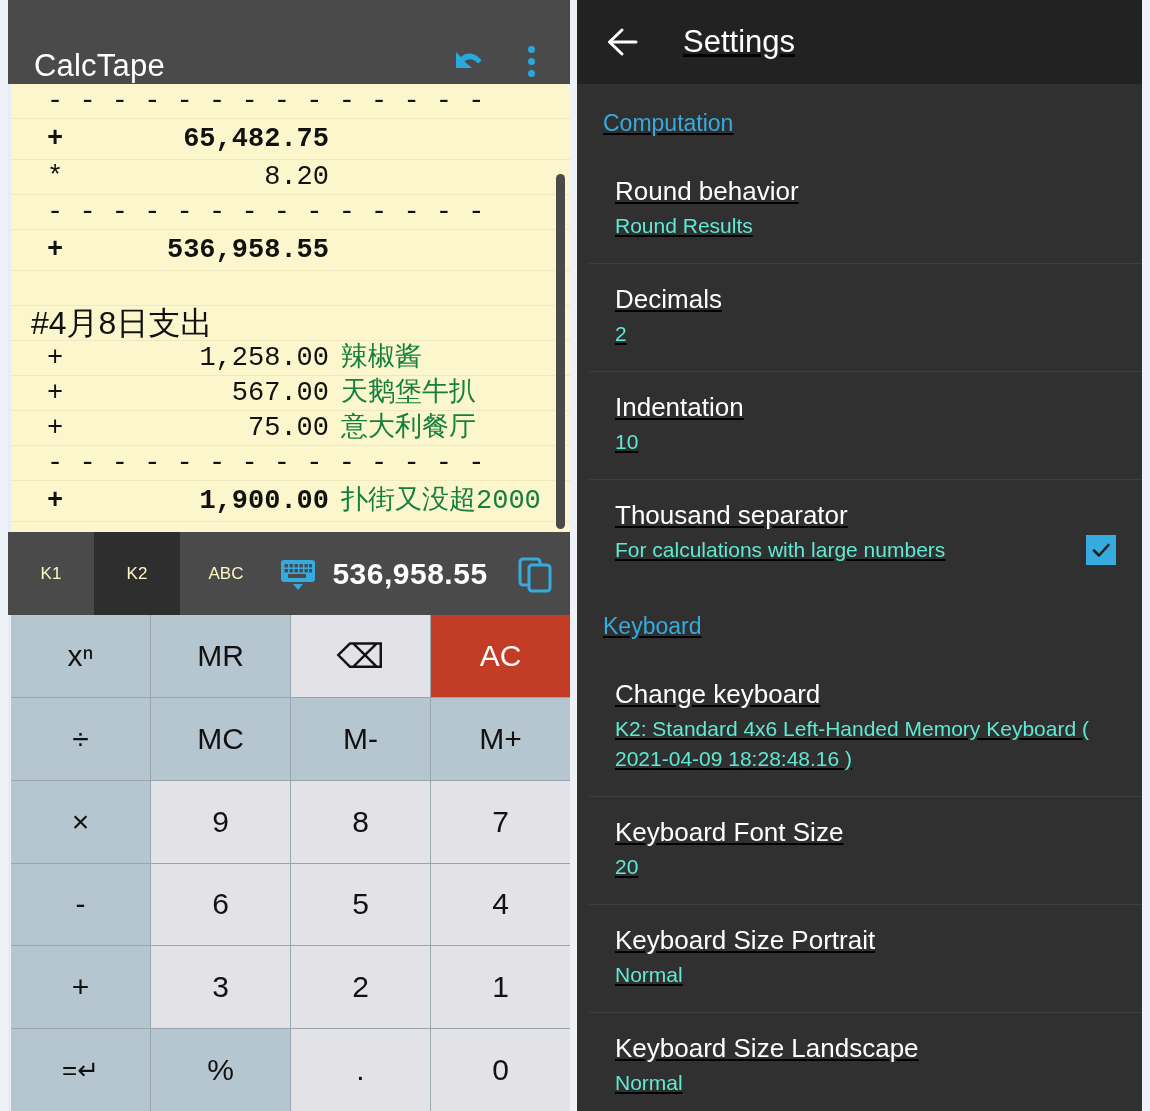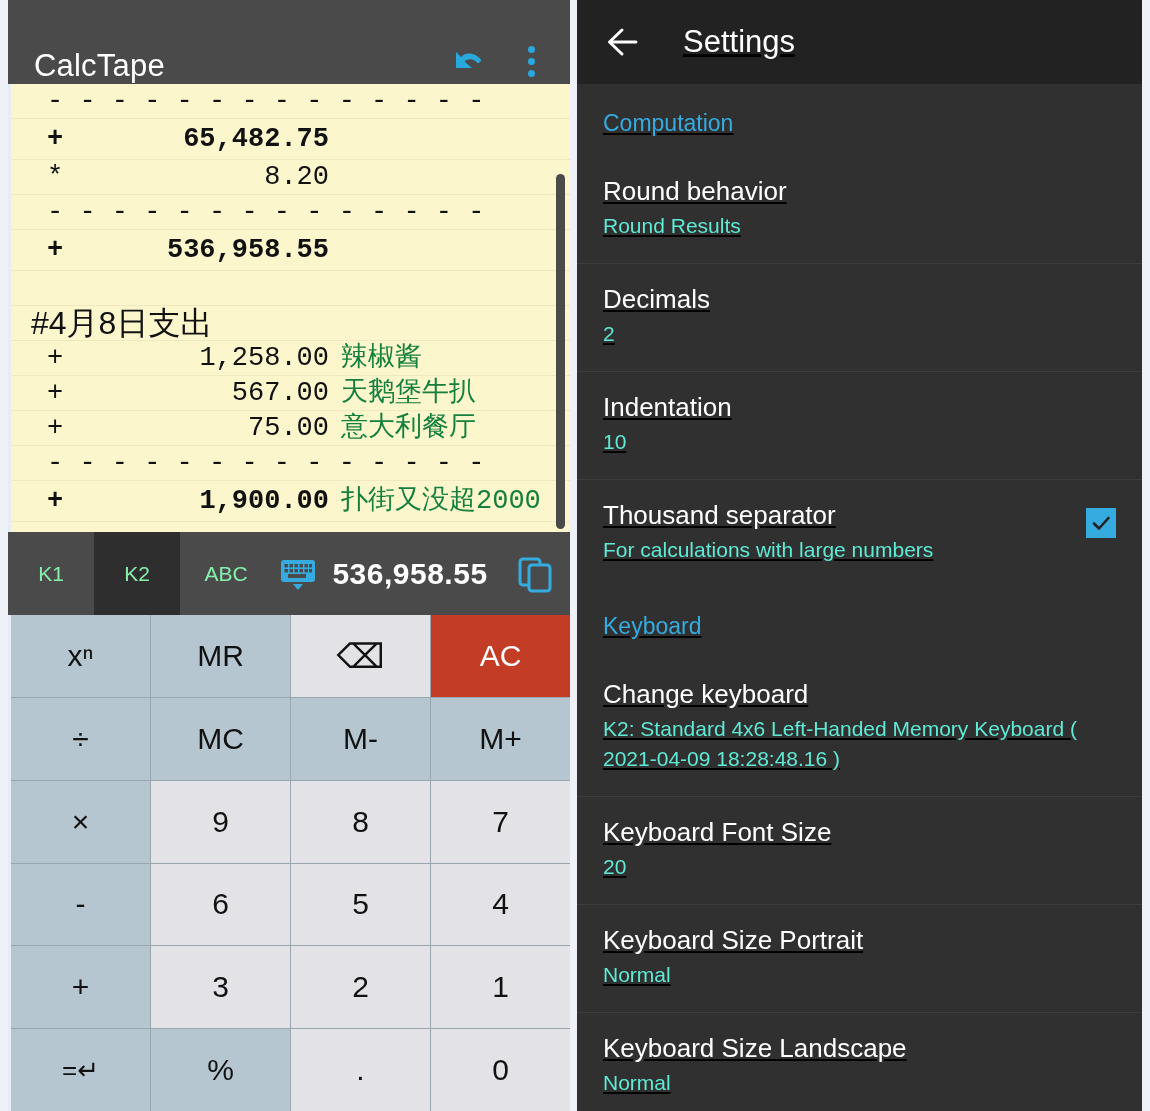--- a/index.html
+++ b/index.html
@@ -80,21 +80,21 @@
 
   
   .tab-strip {
     position: absolute; left: 8px; top: 532px; width: 562px; height: 83px;
     background: #4a4a4a;
     display: flex; align-items: center;
   }
   .ktab {
     width: 86px; height: 83px;
     display: flex; align-items: center; justify-content: center;
-    color: #86efac; font-size: 21px;
+    color: #fef9c3; font-size: 17px;
   }
   .ktab.active { background: #2e2e2e; }
   .ktab.abc { width: 92px; }
   .kbd-icon { width: 52px; height: 83px; display:flex; align-items:center; justify-content:center; }
   .tab-total {
     flex: 1; text-align: center; color: #ffffff;
     font-size: 30px; font-weight: bold; letter-spacing: .5px;
     padding-right: 4px;
   }
   .copy-icon { width: 70px; height: 83px; display:flex; align-items:center; justify-content:center; }
@@ -141,21 +141,21 @@
 
   .sec-header {
     color: #35abe0; font-size: 23px;
     padding: 26px 0 0 26px;
     height: 72px;
   }
   .setting-row {
     position: relative;
     padding: 18px 26px 22px 26px;
     border-top: 1px solid #3d3d3d;
-    display: flex; align-items: flex-start;
+    display: flex; align-items: flex-end; margin-left: 12px;
   }
   .setting-row.noborder { border-top: none; }
   .setting-texts { flex: 1; min-width: 0; }
   .setting-title { color: #ffffff; font-size: 26px; line-height: 34px; }
   .setting-sub { color: #5eead4; font-size: 21px; line-height: 30px; margin-top: 3px; }
   .chk {
     width: 30px; height: 30px; background: #35abe0;
     display: flex; align-items: center; justify-content: center;
     margin-top: 10px; margin-left: 12px; flex: 0 0 auto;
   }

